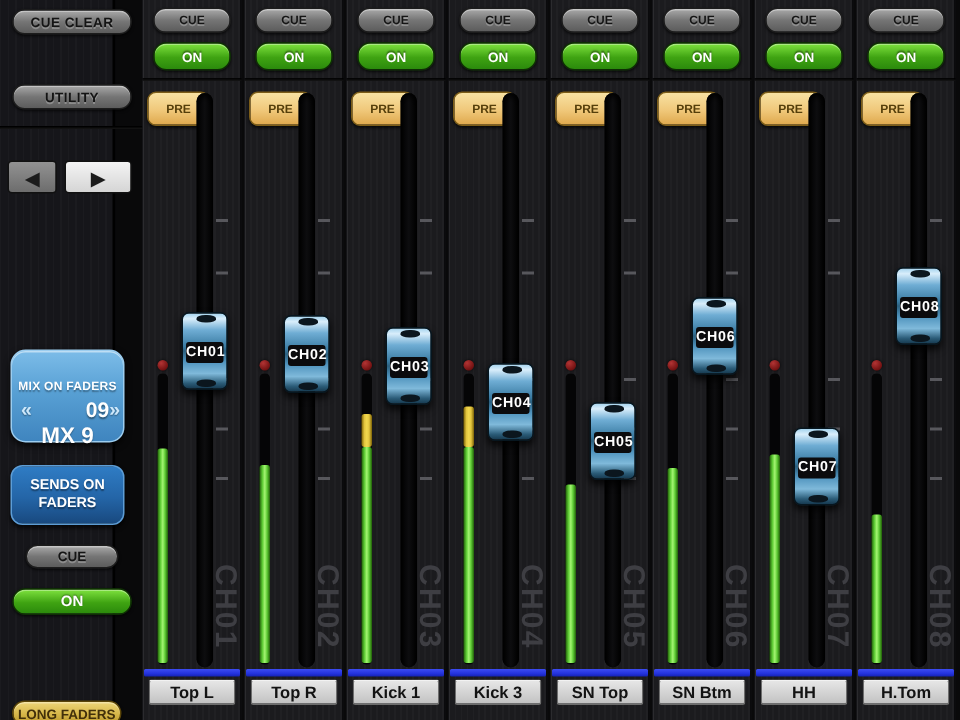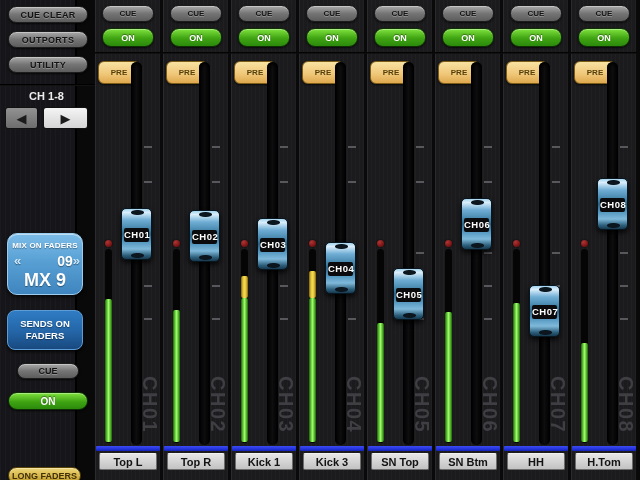--- a/index.html
+++ b/index.html
@@ -37,25 +37,25 @@
   .arrow-btn { position:absolute; top:107px; height:22px; border-radius:3px;
     border:1px solid #111; display:flex; align-items:center; justify-content:center;
     font-size:13px; color:#1b1b1b; cursor:pointer; }
   .arrow-prev { left:5px;  width:33px; background:linear-gradient(#929292,#6d6d6d); }
   .arrow-next { left:43px; width:45px; background:linear-gradient(#f4f4f4,#d5d5d5); }
 
   .mix-panel { position:absolute; left:7px; top:233px; width:76px; height:62px;
     border-radius:10px; background:linear-gradient(180deg,#7cbce8,var(--mix-blue) 45%,#3f85bf);
     border:1px solid #9ccdef; box-shadow:0 2px 4px rgba(0,0,0,.7), inset 0 1px 0 rgba(255,255,255,.5);
     color:#fff; text-align:center; cursor:pointer; }
-  .mix-title { margin-top:7px; font-size:8px; font-weight:bold; letter-spacing:.2px; text-shadow:0 1px 1px rgba(0,0,0,.35); }
+  .mix-title { margin-top:19px; font-size:8px; font-weight:bold; letter-spacing:.2px; text-shadow:0 1px 1px rgba(0,0,0,.35); }
   .mix-row { margin-top:3px; display:flex; align-items:center; justify-content:space-between; padding:0 6px; }
   .mix-chev { font-size:13px; font-weight:bold; color:#cde8fb; text-shadow:0 1px 1px rgba(0,0,0,.4); line-height:12px; }
   .mix-num { font-size:14px; font-weight:bold; text-shadow:0 1px 1px rgba(0,0,0,.4);margin-left:36px; }
-  .mix-name { margin-top:1px; font-size:18px; font-weight:bold; text-shadow:0 1px 1px rgba(0,0,0,.4); }
+  .mix-name { margin-top:1px; font-size:15px; font-weight:bold; text-shadow:0 1px 1px rgba(0,0,0,.4); }
 
   .sends-btn { position:absolute; left:7px; top:310px; width:76px; height:40px;
     border-radius:8px; background:linear-gradient(#2f7cc4,var(--sends-blue) 55%,#18497f);
     border:1px solid #5d9dd6; box-shadow:0 2px 3px rgba(0,0,0,.7);
     color:#fff; font-size:9.5px; font-weight:bold; line-height:1.25;
     display:flex; align-items:center; justify-content:center; text-align:center;
     padding:0 10px; cursor:pointer; text-shadow:0 1px 1px rgba(0,0,0,.4); }
 
   .sb-cue  { left:17px; top:363px; width:62px; height:16px; font-size:9px; }
   .sb-on   { left:8px;  top:392px; width:80px; height:18px; font-size:10px; }
@@ -118,24 +118,22 @@
     border-radius:2px; color:#131313; font-size:11px; font-weight:bold;
     display:flex; align-items:center; justify-content:center; cursor:pointer; }
 </style>
 </head>
 <body>
 
 <div class="app">
 
   <aside class="sidebar">
     <div class="pill gray sb-btn" style="top:6px">CUE CLEAR</div>
-    <div class="pill gray sb-btn" style="top:31px">OUTPORTS</div>
     <div class="pill gray sb-btn" style="top:56px">UTILITY</div>
     <div class="sb-divider"></div>
-    <div class="bank-label">CH 1-8</div>
     <div class="arrow-btn arrow-prev">
       <span>◀</span>
     </div>
     <div class="arrow-btn arrow-next">
       <span>▶</span>
     </div>
 
     <div class="mix-panel">
       <div class="mix-title">MIX ON FADERS</div>
       <div class="mix-row">

